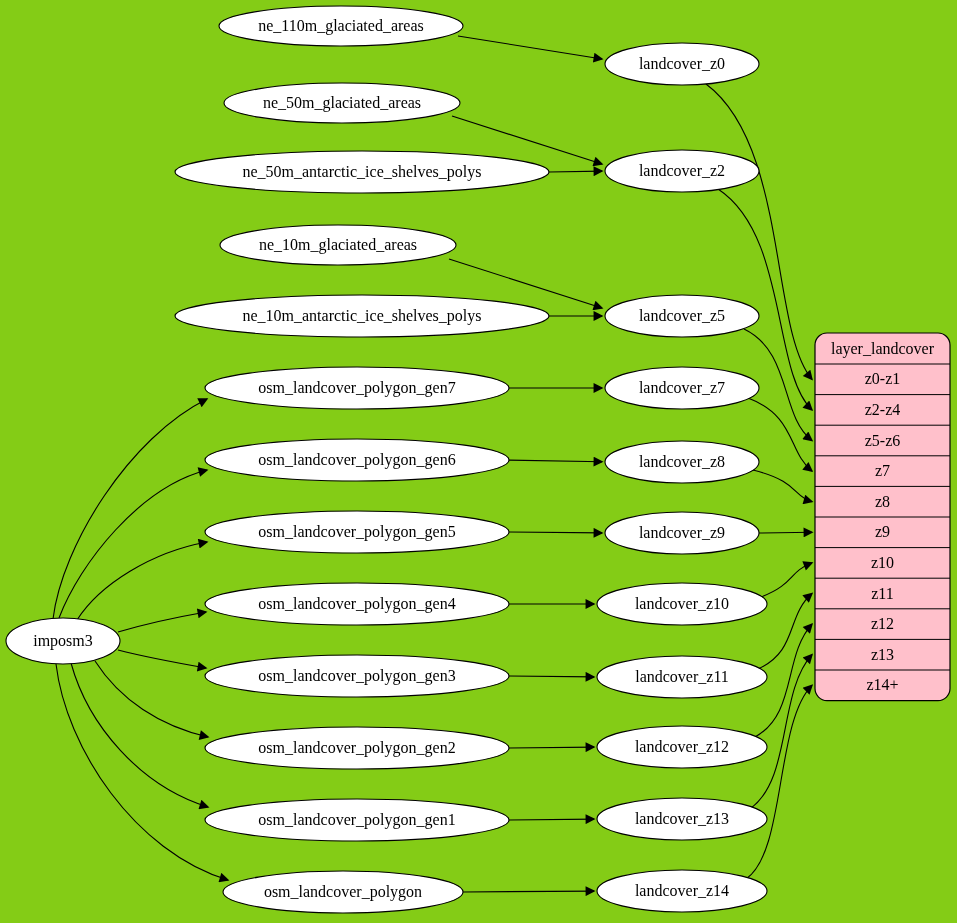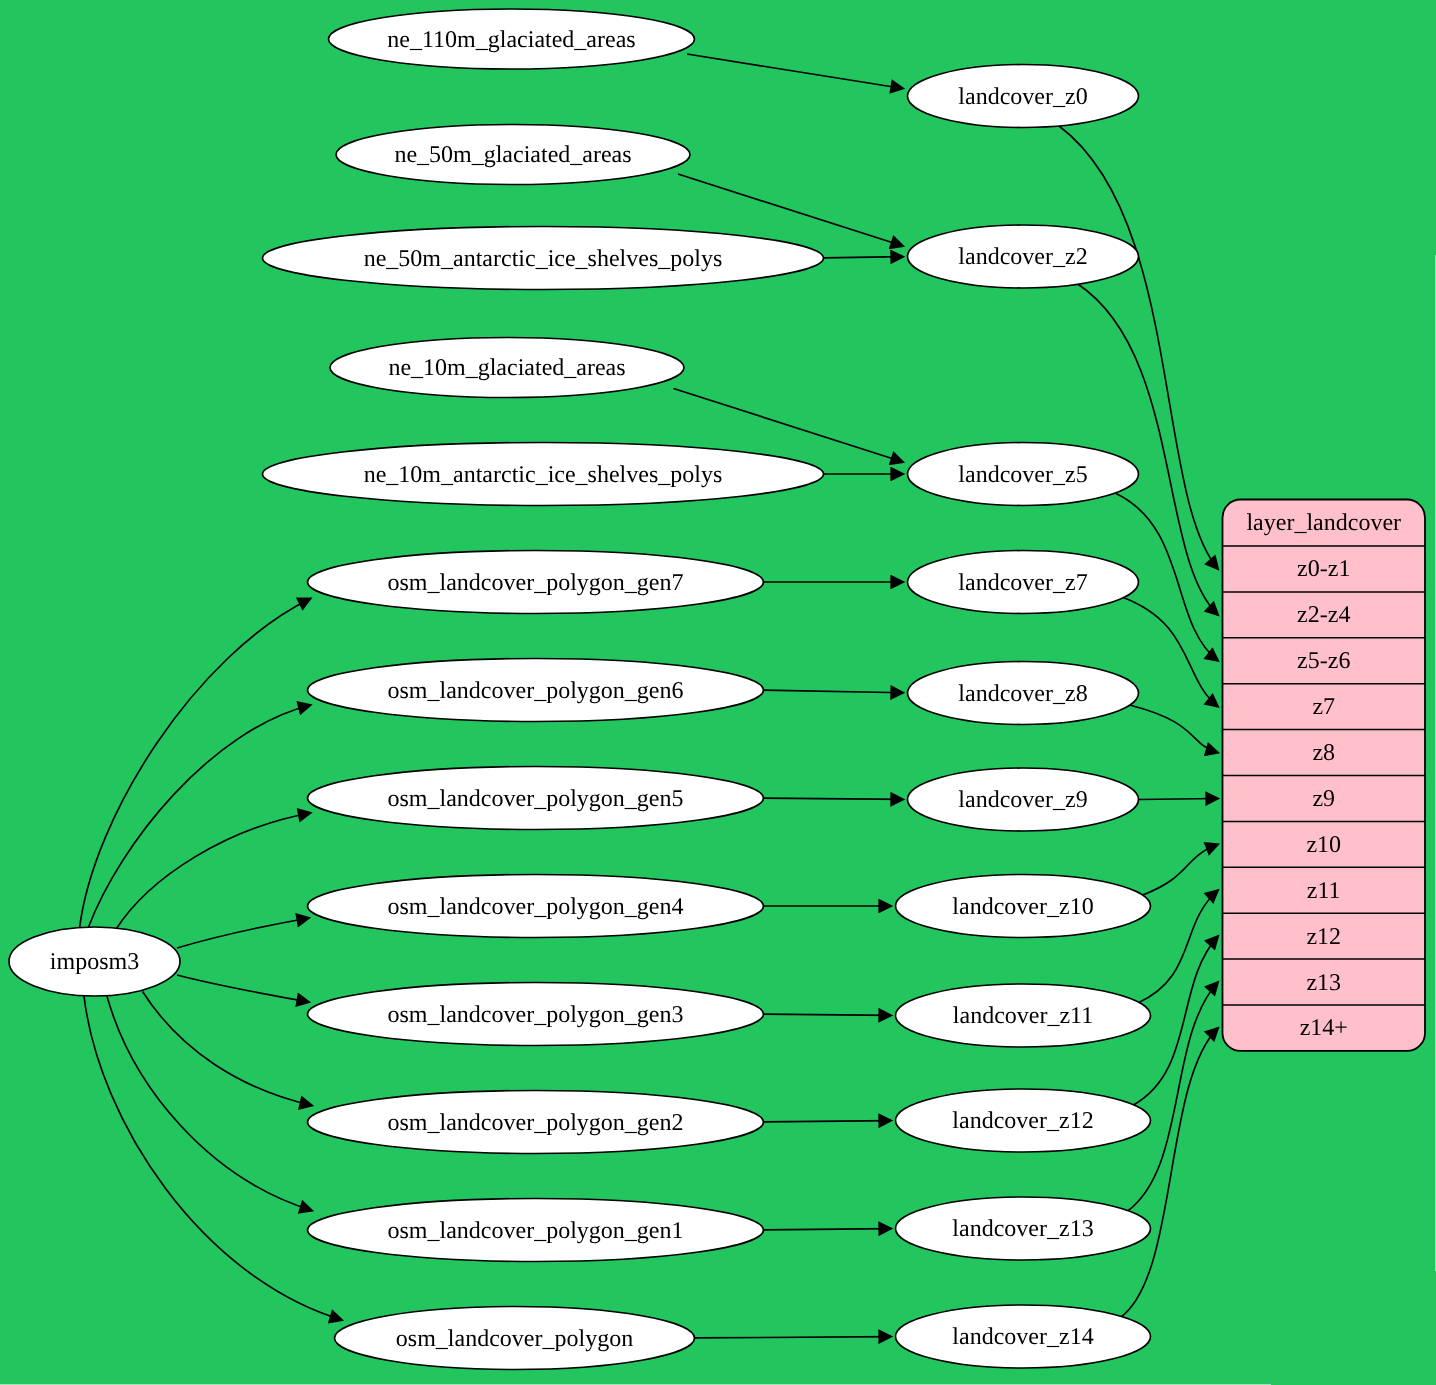--- a/index.html
+++ b/index.html
@@ -1,17 +1,17 @@
 <!DOCTYPE html>
 <html><head>
 <meta charset="utf-8">
 <style>
   html,body{margin:0;padding:0;background:#ffffff;}
   body{width:957px;height:923px;overflow:hidden;}
-  #stage{position:relative;width:957px;height:923px;background:#22c55e;}
+  #stage{position:relative;width:957px;height:923px;background:#84cc16;}
   svg{position:absolute;left:0;top:0;}
   .node-ellipse{fill:#ffffff;stroke:#000000;stroke-width:1.1;}
   .edge{fill:none;stroke:#000000;stroke-width:1.1;}
   .lbl{font-family:"Liberation Serif","DejaVu Serif",serif;font-size:16px;fill:#000000;text-anchor:middle;}
   .tbl-rect{stroke:#000000;stroke-width:1.2;}
   .tbl-line{stroke:#000000;stroke-width:1;}
 </style>
 </head>
 <body>
 

